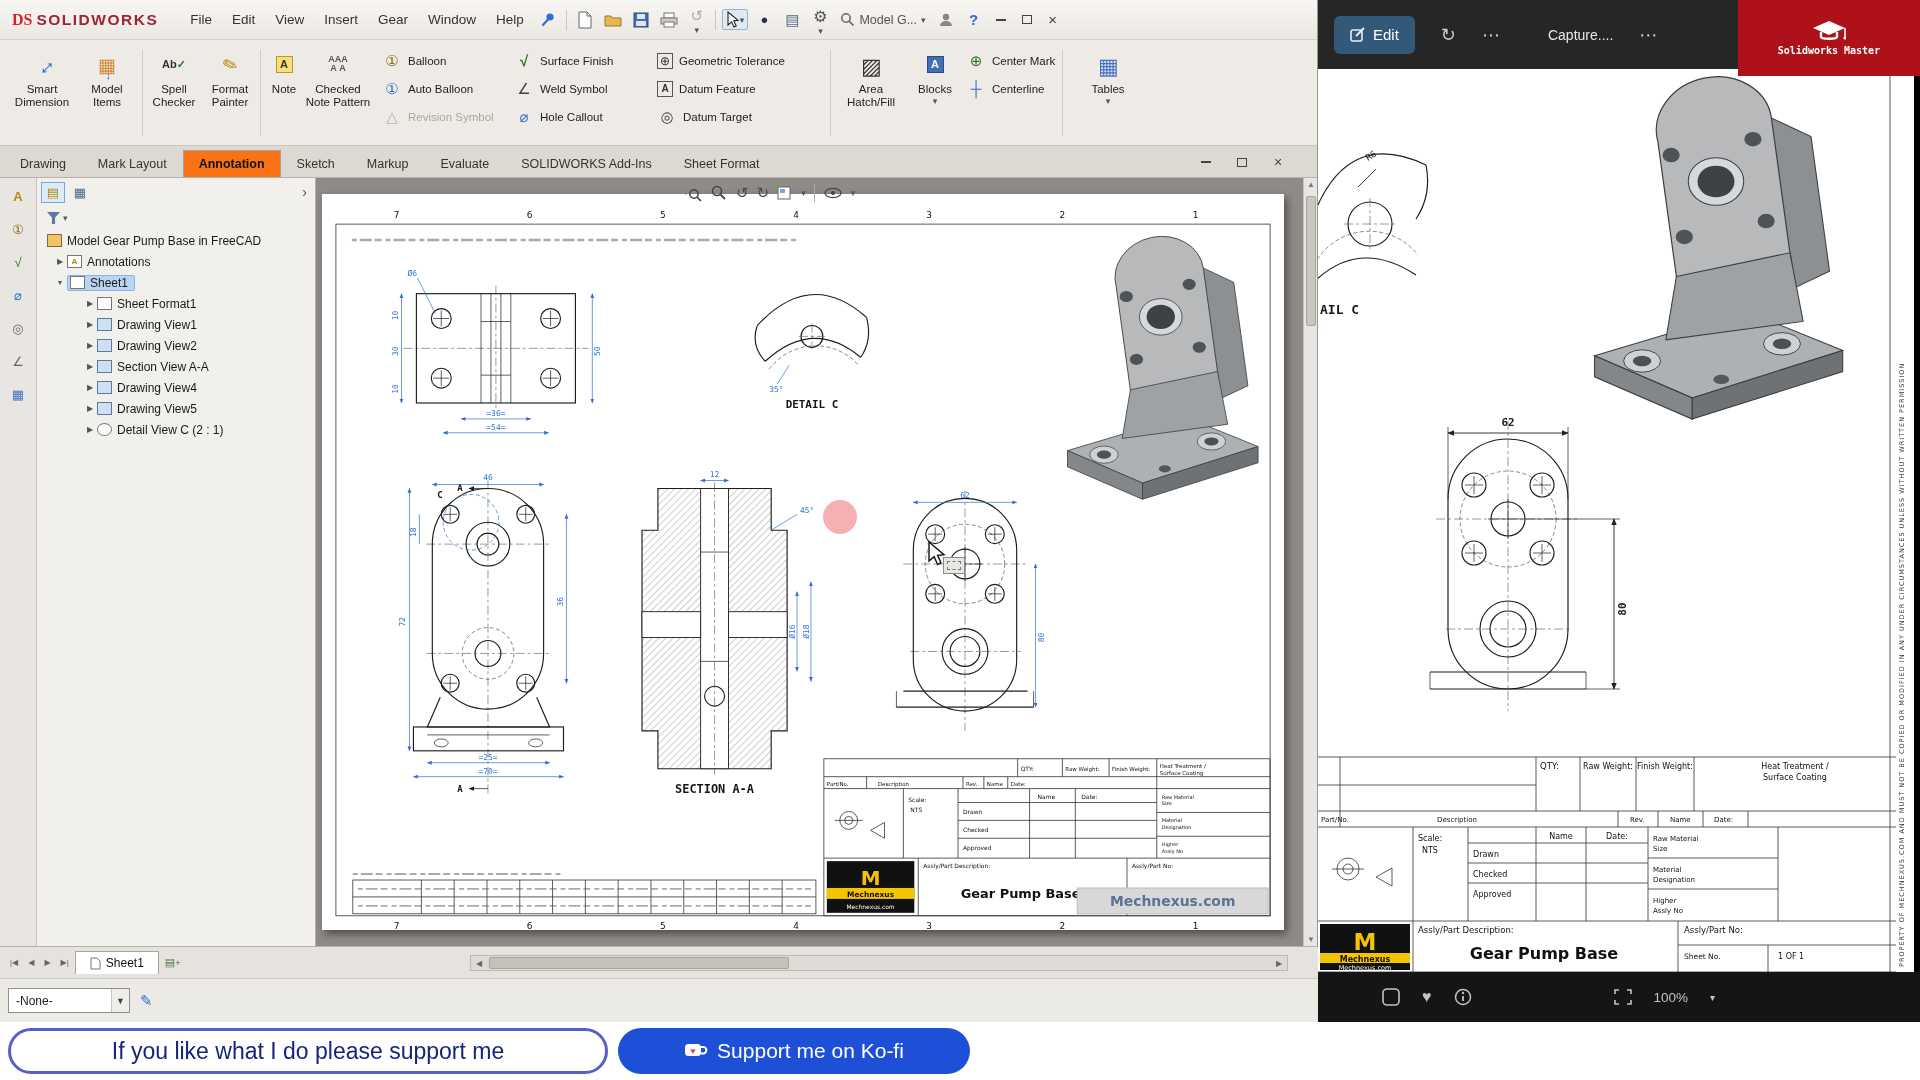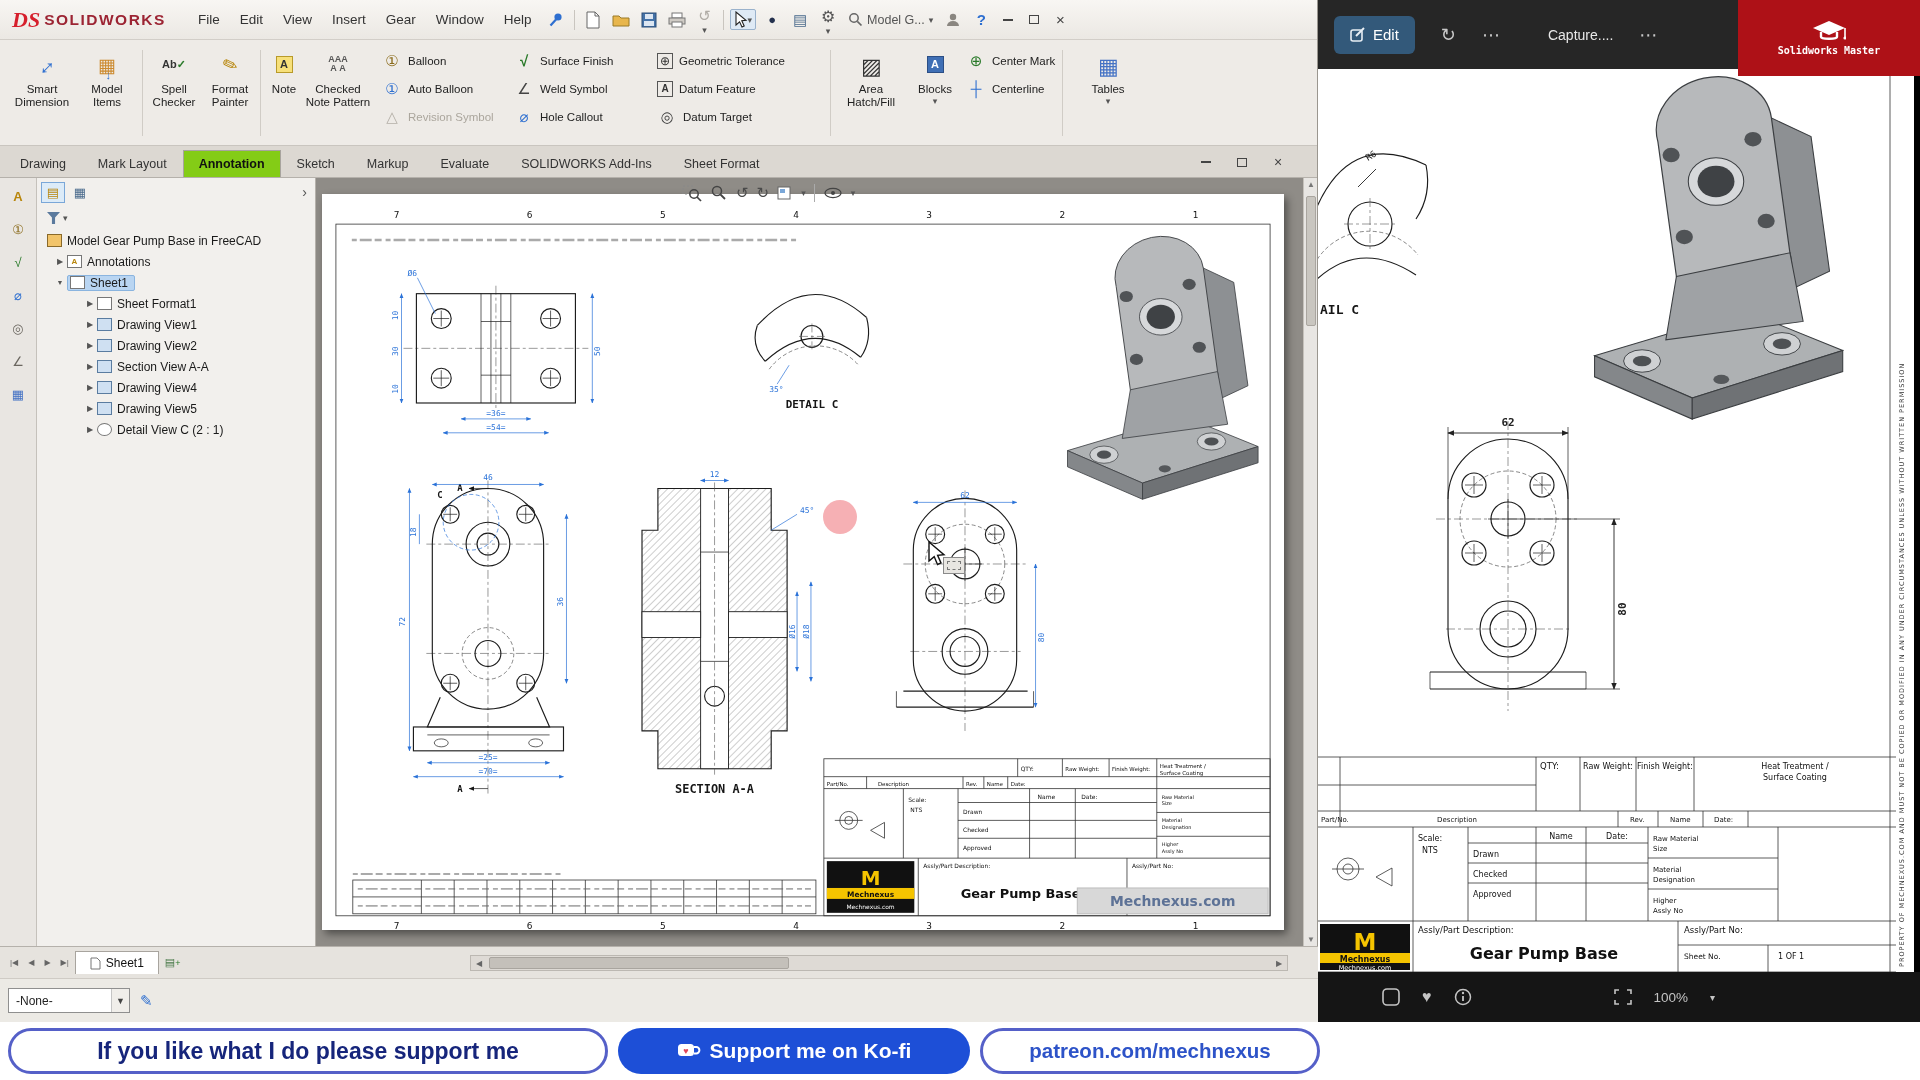--- a/index.html
+++ b/index.html
@@ -1,21 +1,21 @@
 <!DOCTYPE html>
 <html><head>
 <meta charset="utf-8">
 <style>
 *{margin:0;padding:0;box-sizing:border-box}
 html,body{width:1920px;height:1080px;overflow:hidden;background:#fff;font-family:"Liberation Sans",sans-serif}
 #stage{position:relative;width:1920px;height:1080px;background:#fff}
 
 #sw{position:absolute;left:0;top:0;width:1318px;height:1022px;background:#edeae6;border-right:1px solid #9a968f}
 #menubar{position:absolute;left:0;top:0;width:100%;height:40px;background:linear-gradient(#f8f6f3,#ebe8e3);border-bottom:1px solid #d2cec8;display:flex;align-items:center;padding:0 6px}
-.logo-ds{font-family:"Liberation Serif",serif;font-style:italic;font-weight:bold;font-size:22px;color:#d61f2c;margin:0 4px 0 6px}
+.logo-ds{font-family:"Liberation Serif",serif;font-weight:bold;font-size:16px;color:#d61f2c;margin:0 4px 0 6px}
 .logo-wm{font-weight:bold;font-size:15.5px;letter-spacing:1.5px;color:#9c2433;margin-right:22px}
 .menu{font-size:13.5px;color:#333;padding:5px 10px;white-space:nowrap}
 .tool{width:26px;height:26px;display:grid;place-items:center;color:#555;font-size:15px;margin:0 1px}
 .tool svg{display:block}
 .tsep{width:1px;height:20px;background:#c9c5bf;margin:0 4px}
 .seltool{display:flex;align-items:center;border:1px solid #9ab2cc;background:#dfeaf5;border-radius:2px;padding:1px 3px;margin:0 2px}
 .srch{display:flex;align-items:center;gap:4px;color:#555;font-size:12.5px;margin:0 6px;white-space:nowrap}
 .wc{width:26px;height:22px;display:grid;place-items:center;color:#444;font-size:13px}
 .wc .bar{width:10px;height:2px;background:#444}
 .wc .box{width:10px;height:9px;border:1.5px solid #444}
@@ -27,21 +27,21 @@
 .rstack{position:absolute;top:10px;display:flex;flex-direction:column;gap:7px}
 .rrow{display:flex;align-items:center;gap:6px;font-size:11.5px;color:#222;height:21px;white-space:nowrap}
 .rrow.dis{color:#aba69d}
 .vsep{position:absolute;top:10px;height:86px;width:1px;background:#d0ccc6}
 .gi{display:inline-grid;place-items:center;width:20px;height:20px;font-size:15px}
 .sqA{width:17px;height:17px;display:grid;place-items:center;font-size:11px;font-weight:bold}
 .caret{color:#555;font-size:9px}
 
 #tabrow{position:absolute;left:0;top:146px;width:100%;height:32px;background:#dcd8d2;display:flex;align-items:flex-end;padding-left:4px;border-bottom:1px solid #b5b1ab}
 .tab{font-size:12.5px;color:#333;padding:6px 15px;border:1px solid transparent;border-bottom:none}
-.tab.active{background:#84cc16;border-color:#a8a49e;font-weight:bold;color:#111}
+.tab.active{background:#f97316;border-color:#a8a49e;font-weight:bold;color:#111}
 #doccontrols{position:absolute;right:26px;top:5px;display:flex;gap:10px}
 
 #content{position:absolute;left:0;top:178px;width:100%;height:768px;display:flex}
 #toolstrip{width:37px;height:100%;background:#e9e6e2;border-right:1px solid #c5c1bb;display:flex;flex-direction:column;align-items:center;padding-top:6px;gap:9px}
 .vtool{width:26px;height:24px;display:grid;place-items:center;font-size:13px;color:#6b6760;border:1px solid transparent}
 #treepanel{position:relative;width:279px;height:100%;background:#f2f0ed;border-right:1px solid #b5b1ab;font-size:12px;color:#1a1a1a}
 .tp-top{display:flex;align-items:center;height:28px;padding:3px 4px;gap:3px}
 .tp-btn{width:24px;height:21px;display:grid;place-items:center;font-size:13px;border:1px solid transparent}
 .tp-btn.active{border-color:#7aa7d8;background:#dcebf8}
 .tp-chev{margin-left:auto;color:#555;font-size:14px;padding-right:4px}
@@ -77,21 +77,21 @@
 .capico{font-size:18px;color:#c8c8c8;margin-left:26px}
 .dots{font-size:18px;letter-spacing:2px;color:#c8c8c8;margin-left:26px}
 #captitle{font-size:14px;color:#e8e8e8;margin-left:46px}
 #badge{position:absolute;right:0;top:0;width:182px;height:76px;background:#ae1117;color:#fff;display:flex;flex-direction:column;align-items:center;justify-content:center;gap:3px;z-index:6}
 #badge .bt{font-weight:bold;font-size:10px}
 #capsheet{position:absolute;left:0;top:69px;width:596px;height:903px;background:#fff}
 #capbottom{position:absolute;left:0;top:972px;width:100%;height:50px;background:#151515;display:flex;align-items:center;color:#c4c4c4;gap:22px;padding-left:64px}
 .cbico{display:grid;place-items:center}
 
 #banner{position:absolute;left:0;top:1022px;width:1920px;height:58px;background:#fff;display:flex;align-items:center;gap:10px;padding:0 8px}
-.pill{height:46px;border-radius:26px;display:flex;align-items:center;justify-content:center;gap:9px;font-weight:bold;white-space:nowrap;overflow:hidden}
+.pill{height:46px;border-radius:26px;display:flex;align-items:center;justify-content:center;gap:9px;font-weight:normal;white-space:nowrap;overflow:hidden}
 .pill.outline{background:#fff;border:3px solid #5560c8}
 .pill-msg{width:600px;color:#16257b;font-size:23px}
 .pill-kofi{width:352px;background:#1d4fd7;color:#fff;font-size:21px}
 .pill-link{color:#2d53c8;font-size:20.5px}
 .pill-kofi-link{width:300px}
 .pill-patreon{width:260px;background:#e2462b;color:#fff;font-size:20.5px}
 .pill-pat-link{width:340px}
 
 #clickdot{position:absolute;left:823px;top:500px;width:34px;height:34px;border-radius:50%;background:rgba(238,112,118,.55);z-index:8}
 #cursor{position:absolute;left:927px;top:541px;z-index:9}
@@ -986,18 +986,15 @@
     <span>If you like what I do please support me</span>
   </div>
   <div class="pill pill-kofi">
     <svg width="24" height="20">
       <rect x="1" y="3" width="16" height="12" rx="3.5" fill="#fff"></rect>
       <path d="M17 6 h2.2 a3.2 3.2 0 0 1 0 6.4 H17" fill="none" stroke="#fff" stroke-width="2"></path>
       <text x="9" y="12.5" font-size="9" text-anchor="middle" fill="#e0475a">♥</text>
     </svg>
     <span>Support me on Ko-fi</span>
   </div>
-  <div class="pill outline pill-link pill-pat-link">
-    <span>patreon.com/mechnexus</span>
-  </div>
 </div>
 
 </div>
 
 </body></html>

